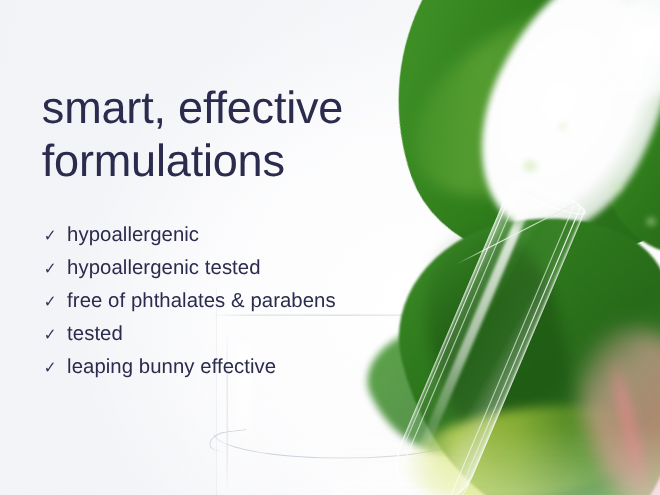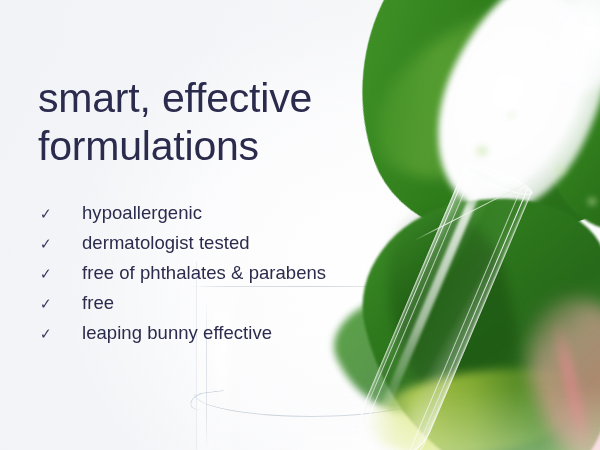--- a/index.html
+++ b/index.html
@@ -510,21 +510,20 @@
     font-size: 15px;
     line-height: 30px;
     color: #33335a;
     font-weight: 300;
     transform: scaleX(0.92);
   }
 
   .feature-text {
     flex: 0 0 auto;
     white-space: nowrap;
-    margin-left: 21px;
   }
 </style>
 </head>
 <body>
 
 <div class="banner">
 
   <div class="photo-layer">
 
     <div class="bg-wash"></div>
@@ -575,31 +574,31 @@
 
     <ul class="feature-list">
 
       <li class="feature-item">
         <span class="check-icon">✓</span>
         <span class="feature-text">hypoallergenic</span>
       </li>
 
       <li class="feature-item">
         <span class="check-icon">✓</span>
-        <span class="feature-text">dermatologist tested</span>
+        <span class="feature-text">hypoallergenic tested</span>
       </li>
 
       <li class="feature-item">
         <span class="check-icon">✓</span>
         <span class="feature-text">free of phthalates &amp; parabens</span>
       </li>
 
       <li class="feature-item">
         <span class="check-icon">✓</span>
-        <span class="feature-text">free</span>
+        <span class="feature-text">tested</span>
       </li>
 
       <li class="feature-item">
         <span class="check-icon">✓</span>
         <span class="feature-text">leaping bunny effective</span>
       </li>
 
     </ul>
   </div>
 

